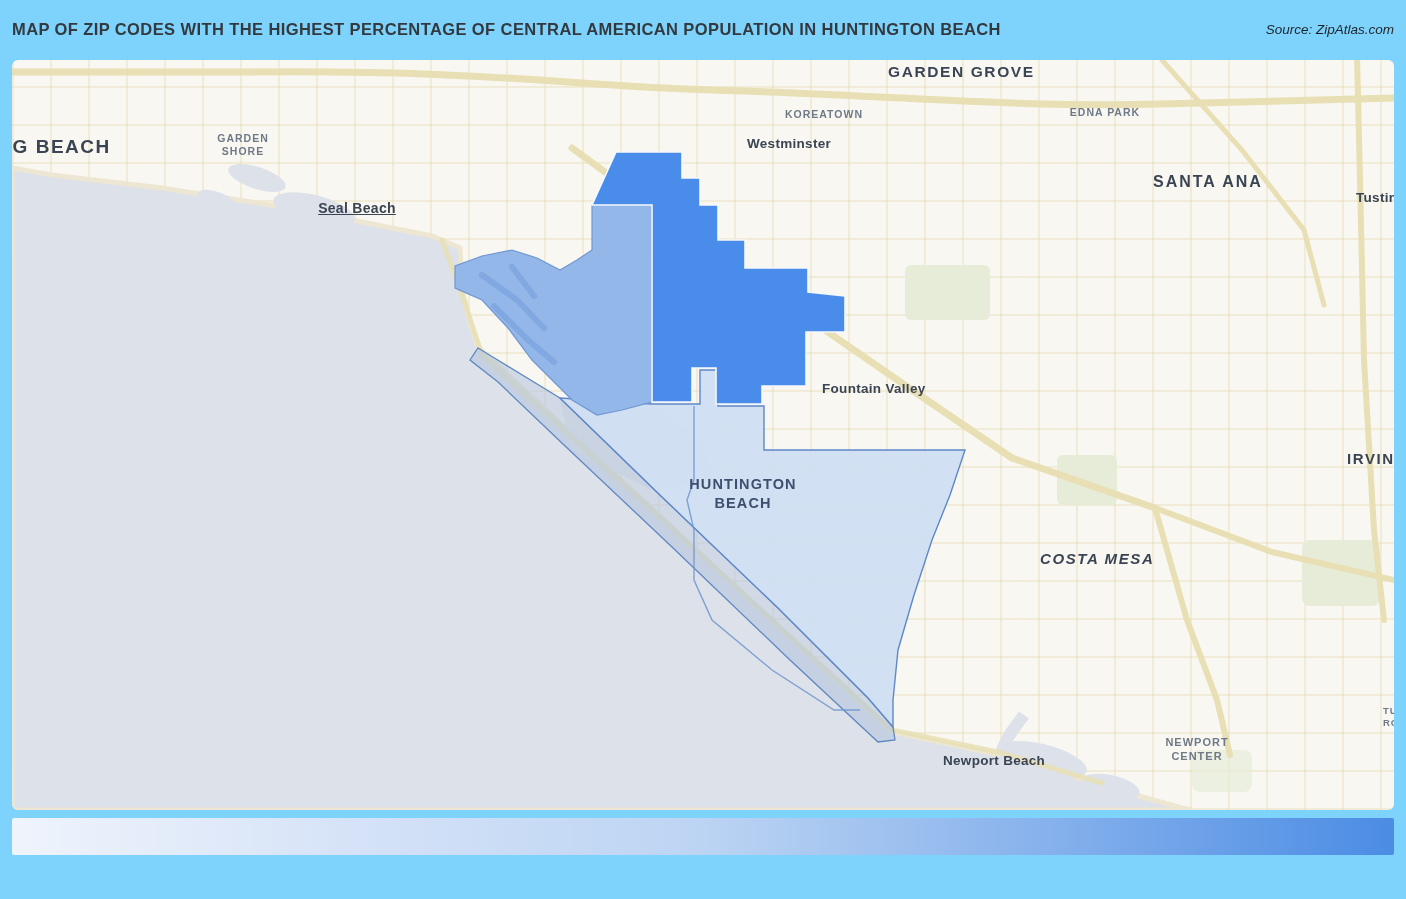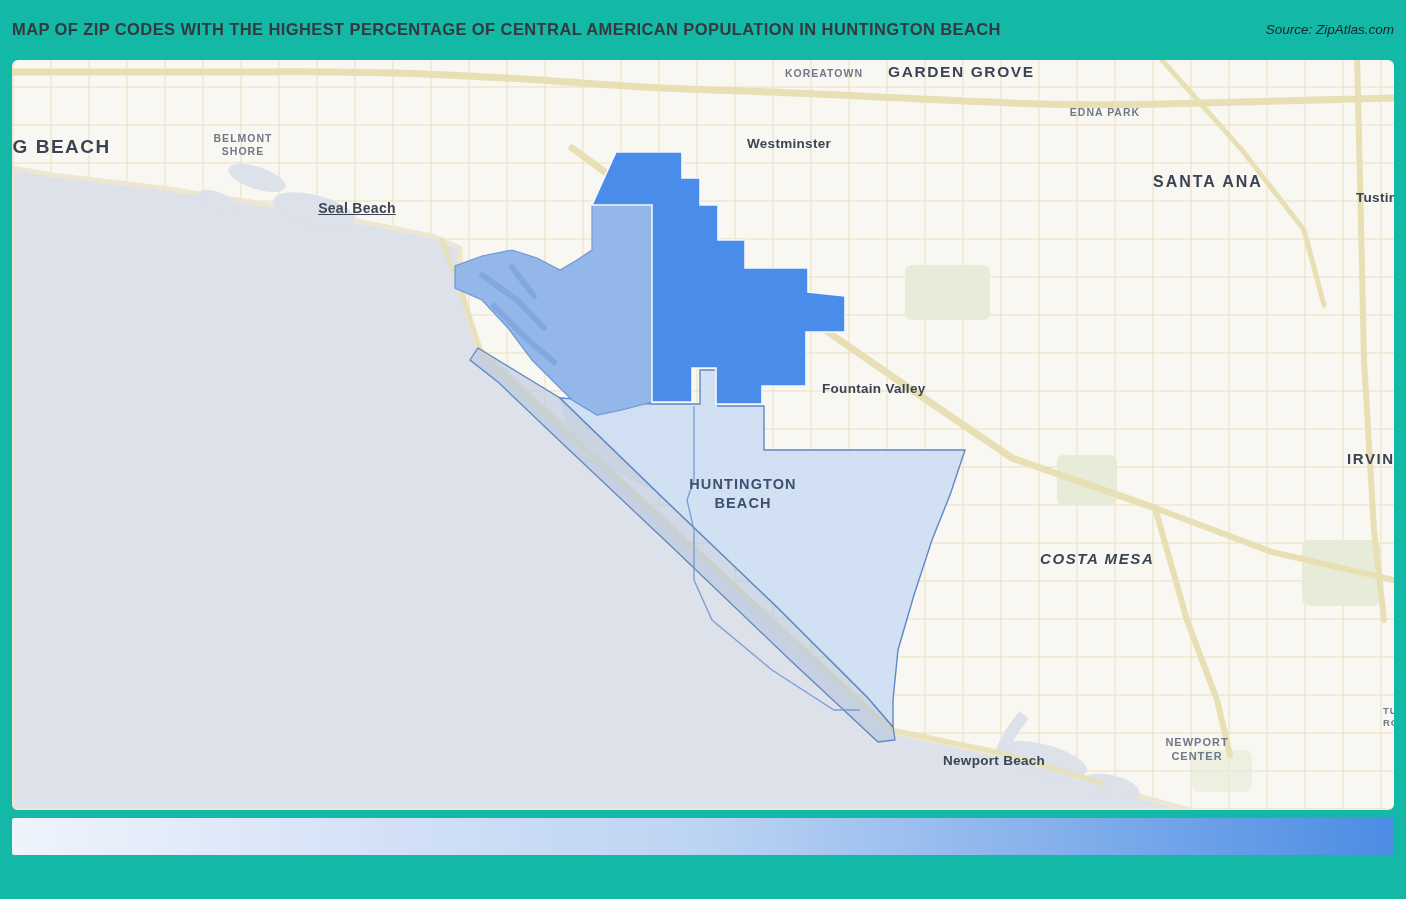--- a/index.html
+++ b/index.html
@@ -1,37 +1,37 @@
 <!DOCTYPE html>
 <html><head>
 <meta charset="utf-8">
 <style>
   html,body{margin:0;padding:0;background:#ffffff;}
-  .page{position:relative;width:1406px;height:899px;background:#14b8a6;overflow:hidden;
+  .page{position:relative;width:1406px;height:899px;background:#7dd3fc;overflow:hidden;
         font-family:"Liberation Sans", sans-serif;}
   
   .header{position:absolute;left:12px;right:12px;top:0;height:58px;
           display:flex;align-items:center;justify-content:space-between;}
   .title{font-size:16.5px;font-weight:600;letter-spacing:.4px;color:#33393f;}
   .source{font-size:13.5px;font-style:italic;color:#1f2328;}
   
   .map{position:absolute;left:12px;top:60px;width:1382px;height:750px;
        border-radius:6px;overflow:hidden;background-color:#f9f7f1;
        background-image:
          repeating-linear-gradient(0deg, rgba(231,221,184,.45) 0 2px, transparent 2px 38px),
          repeating-linear-gradient(90deg, rgba(231,221,184,.45) 0 2px, transparent 2px 38px);}
   .map svg{position:absolute;left:0;top:0;display:block;}
   .map-label{position:absolute;white-space:pre-line;color:#3a4453;line-height:1.2;}
   .lbl-city-lg{font-size:19px;font-weight:700;letter-spacing:1.5px;}
   .lbl-city{font-size:13.5px;font-weight:700;letter-spacing:.3px;}
   .lbl-city-caps{font-size:15.5px;font-weight:700;letter-spacing:1.6px;}
   .lbl-minor{font-size:10.5px;font-weight:600;letter-spacing:1px;color:#6f7987;text-align:center;line-height:1.25;}
   .lbl-hb{font-size:14.5px;font-weight:700;letter-spacing:1.1px;color:#3d4f6e;text-align:center;line-height:1.28;}
   .ctr{transform:translateX(-50%);}
-  .rt{transform:translateX(-100%);}
+  .rt{transform:translateX(-100%);margin-top:41px;}
   
   .legend-bar{position:absolute;left:12px;top:818px;width:1382px;height:37px;border-radius:2px;
               background:linear-gradient(90deg,#eff4fc 0%,#d5e2f7 25%,#bcd4f3 50%,#86b1ec 75%,#4b8ce4 100%);}
   .legend-labels{position:absolute;left:12px;top:864px;width:1382px;display:flex;
                  justify-content:space-between;font-size:17px;color:#17191c;}
 </style>
 </head>
 <body>
 
 <div class="page">
@@ -85,21 +85,21 @@
       <g stroke="#7fa6e0" fill="none" stroke-width="6" opacity=".85" stroke-linecap="round">
         <path d="M 470,215 L 505,240 L 532,268"></path>
         <path d="M 500,207 L 522,236"></path>
         <path d="M 482,246 L 516,280 L 542,302"></path>
       </g>
 
       <polygon points="580,145 604,92 670,92 670,118 688,118 688,145 706,145 706,180 733,180 733,208 796,208 796,232 833,236 833,272 794,272 794,326 750,326 750,344 704,344 704,308 680,308 680,342 640,342 640,145" fill="#4a8ce9" stroke="#f6f8fb" stroke-width="1.6"></polygon>
     </svg>
 
     <div class="map-label lbl-city-lg" style="left:-44px;top:76px;">LONG BEACH</div>
-    <div class="map-label lbl-minor ctr" style="left:231px;top:72px;">BELMONT
+    <div class="map-label lbl-minor ctr" style="left:231px;top:72px;">GARDEN
 SHORE</div>
     <div class="map-label lbl-city ctr" style="left:345px;top:140px;font-size:14px;text-decoration:underline;">Seal Beach</div>
     <div class="map-label lbl-minor rt" style="left:851px;top:7px;">KOREATOWN</div>
     <div class="map-label lbl-city-caps" style="left:856px;top:3px;margin-left:20px;">GARDEN GROVE</div>
     <div class="map-label lbl-city" style="left:735px;top:76px;">Westminster</div>
     <div class="map-label lbl-minor ctr" style="left:1093px;top:46px;">EDNA PARK</div>
     <div class="map-label lbl-city-caps" style="left:1141px;top:112px;font-size:16px;letter-spacing:2px;">SANTA ANA</div>
     <div class="map-label lbl-city" style="left:1344px;top:130px;">Tustin</div>
     <div class="map-label lbl-city" style="left:810px;top:313px;margin-top:8px;">Fountain Valley</div>
     <div class="map-label lbl-hb ctr" style="left:731px;top:415px;">HUNTINGTON

